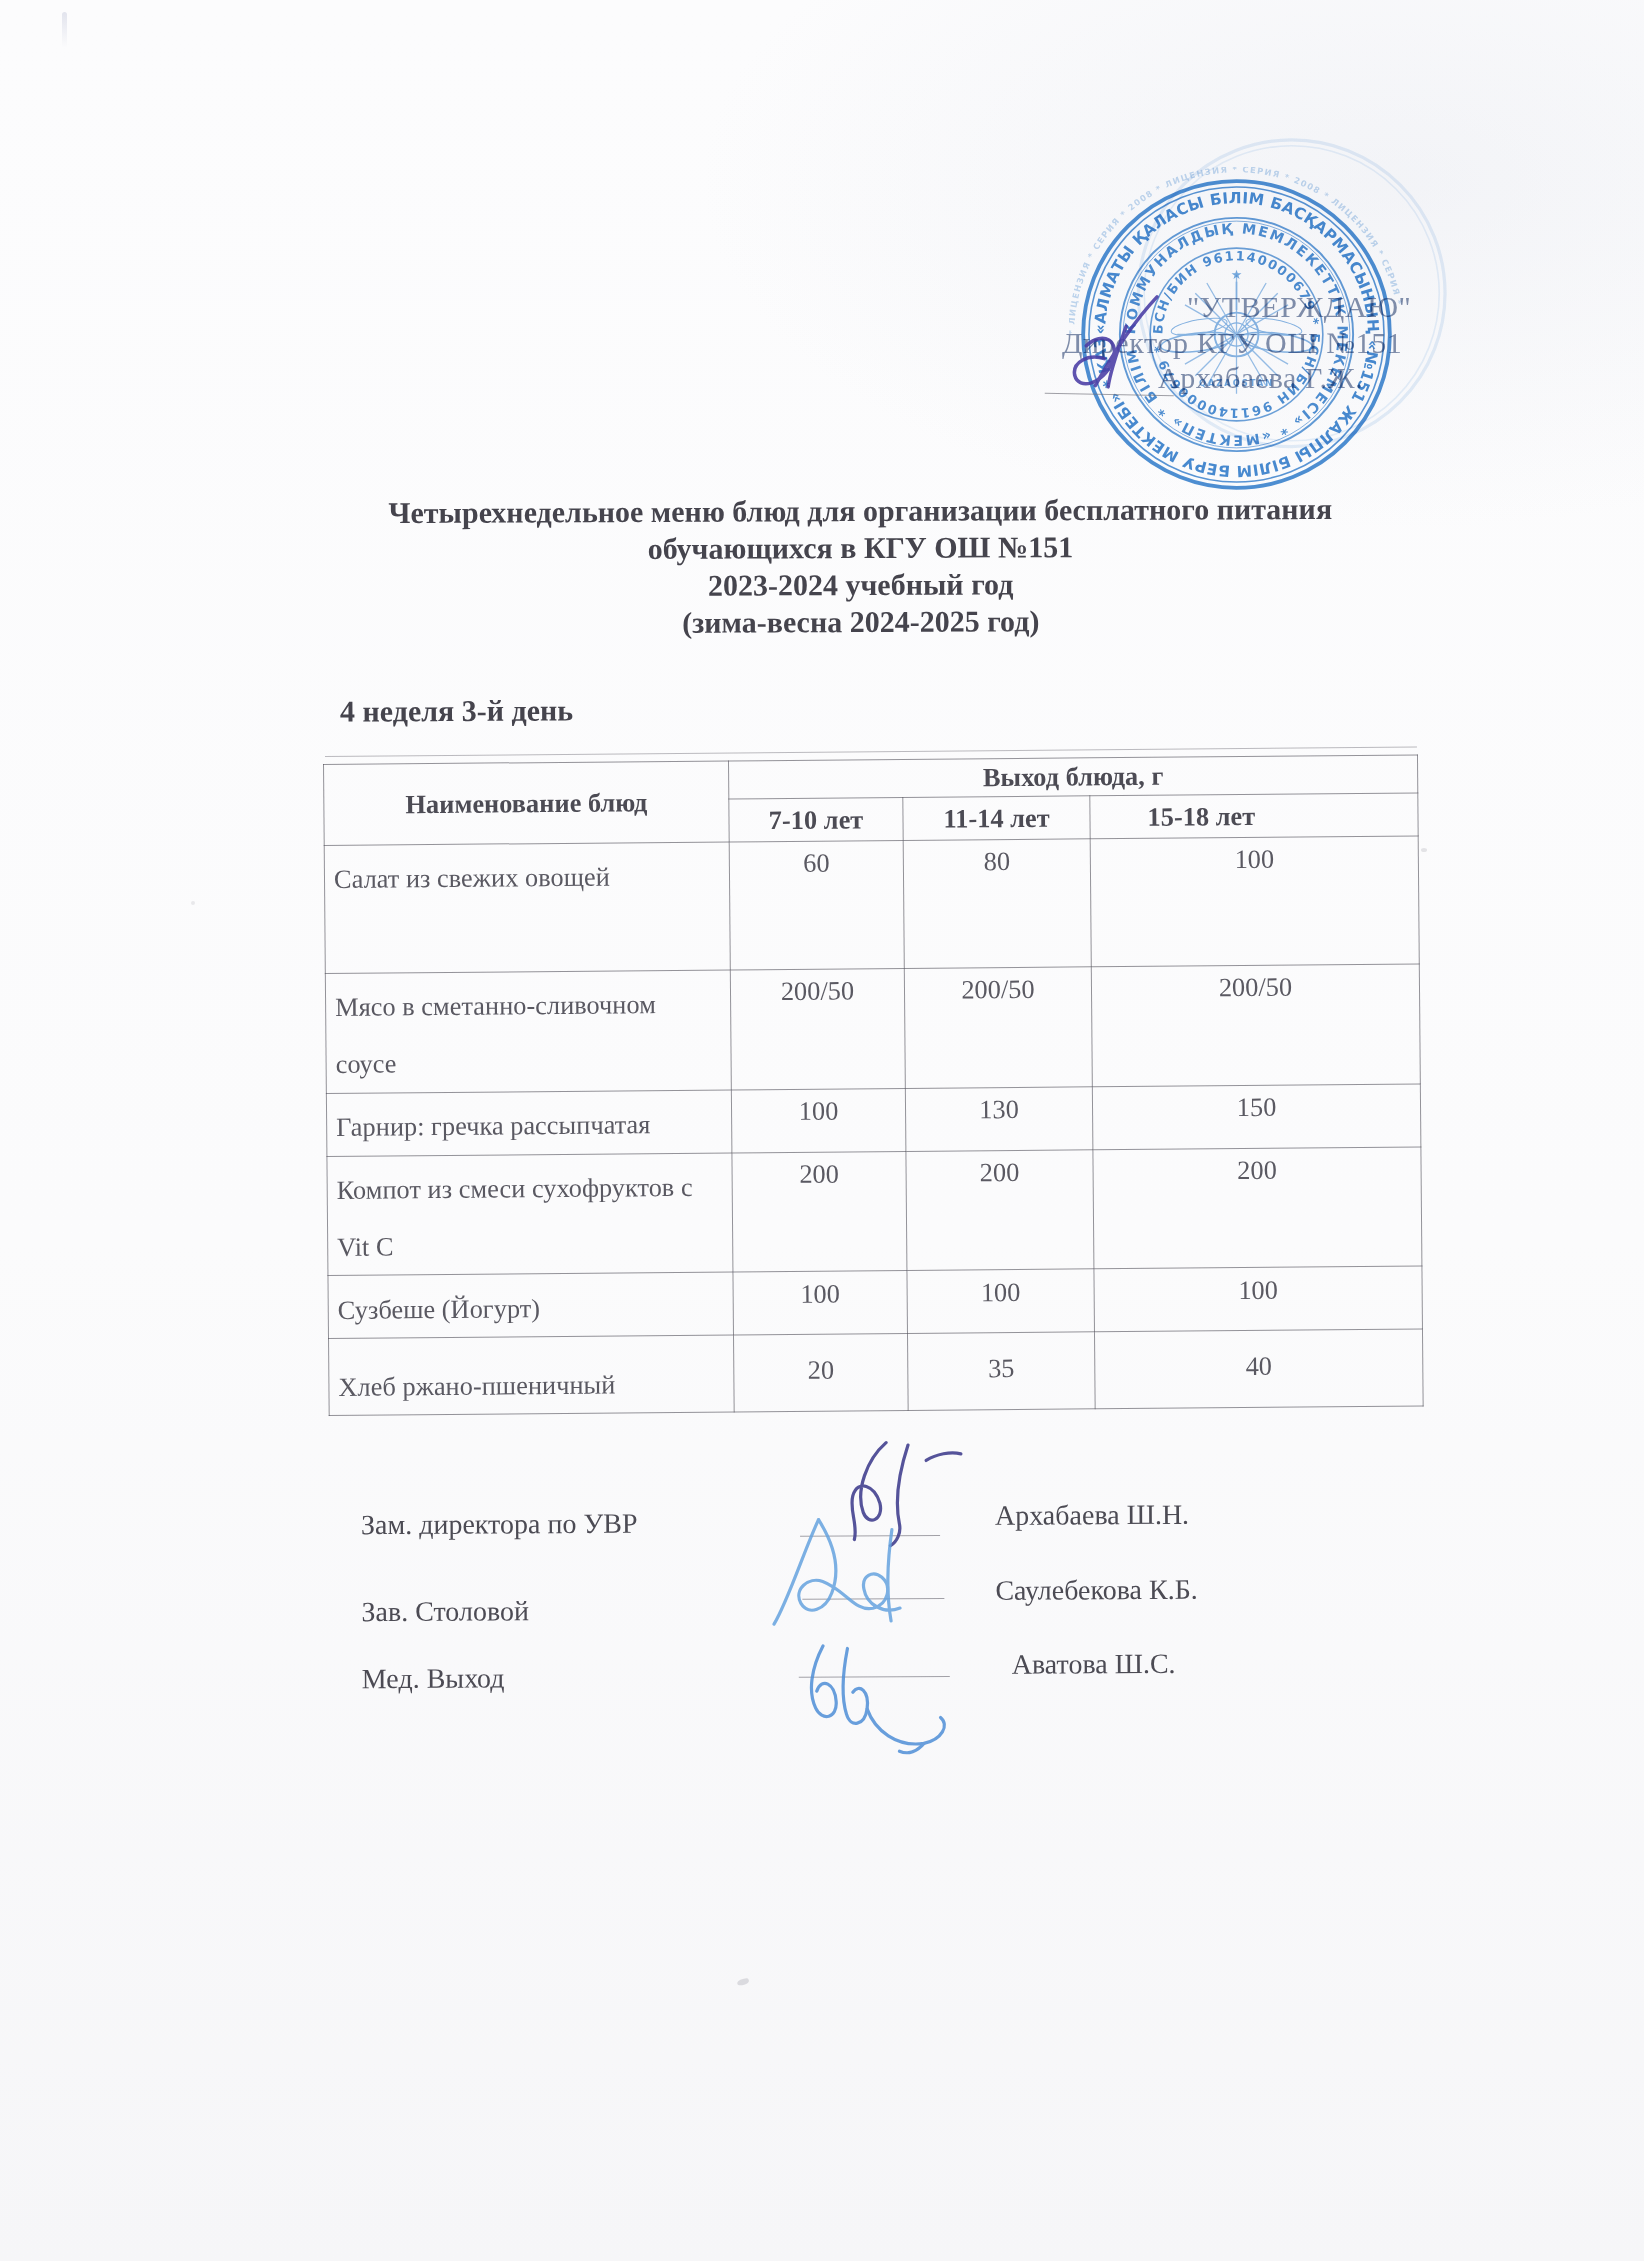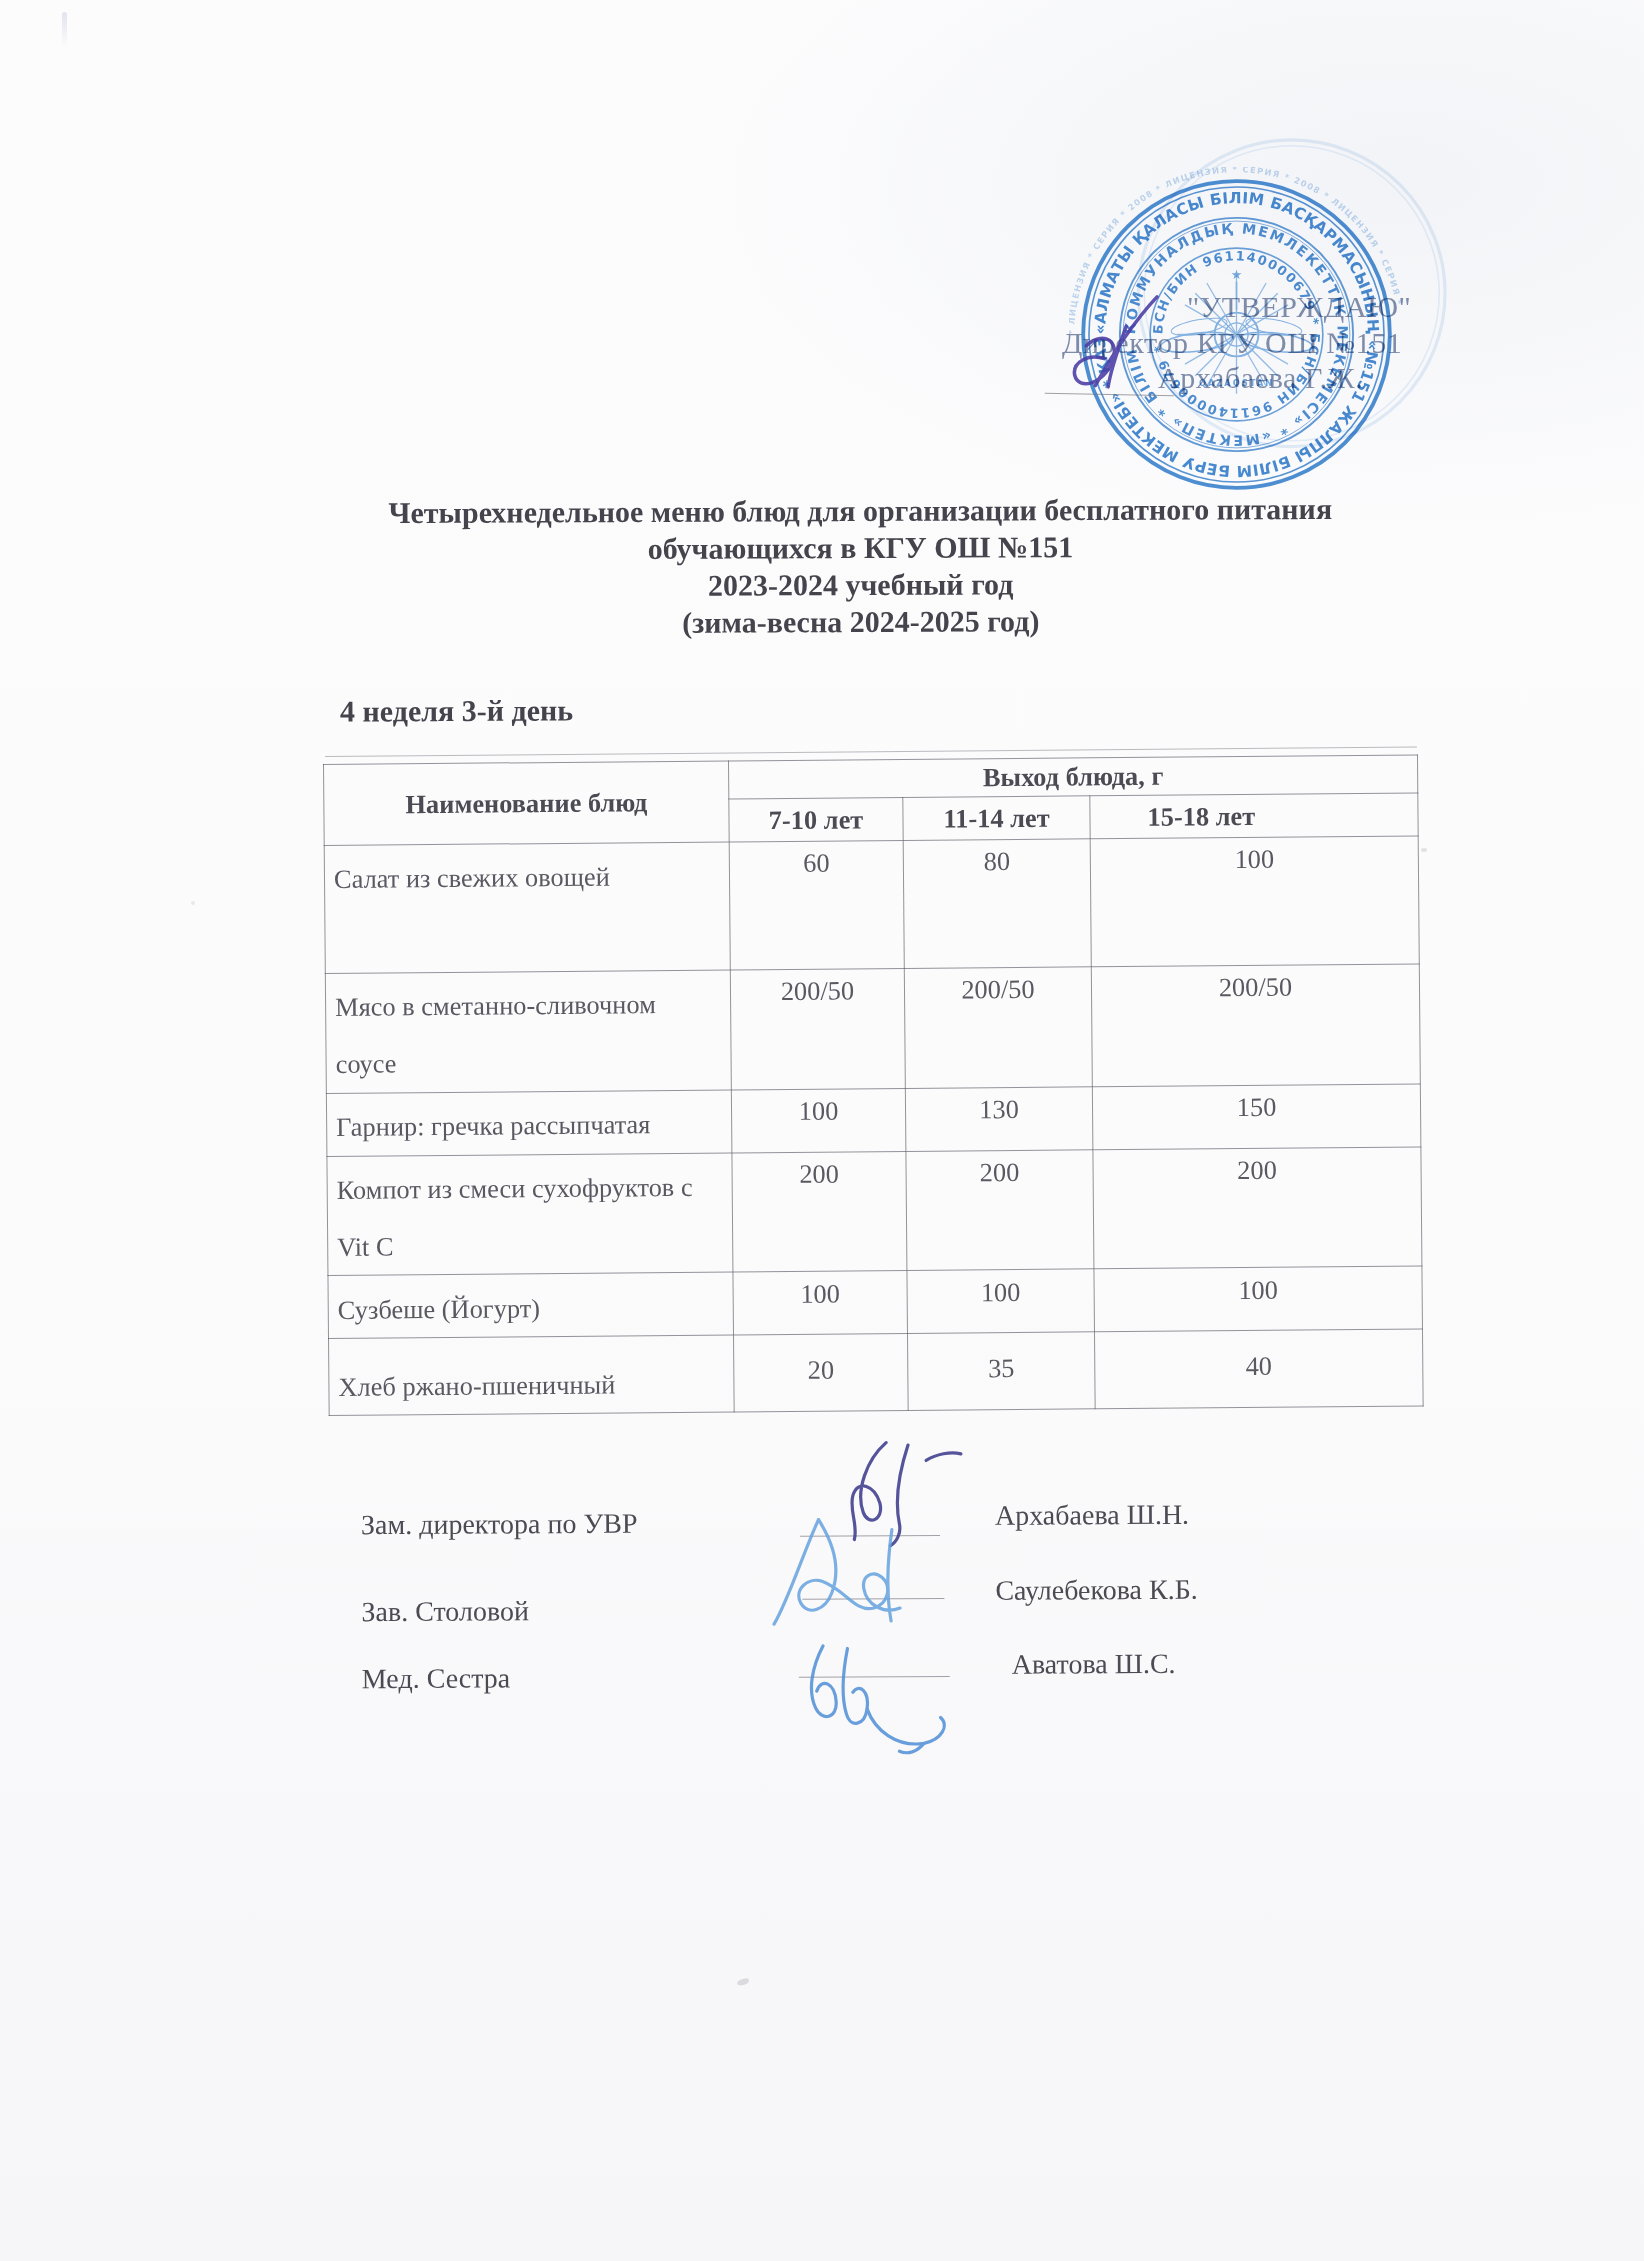--- a/index.html
+++ b/index.html
@@ -223,21 +223,21 @@
     <div class="sig-line" style="left:794px;top:1603px;width:142px;"></div>
     <div class="sig-name" style="top:1580px;">Саулебекова К.Б.</div>
     <svg class="sig-svg" style="left:751px;top:1515px;" width="213" height="119" viewBox="0 0 330 185">
       <g fill="none" stroke="#66a3de" stroke-width="5" stroke-linecap="round" stroke-linejoin="round" opacity="0.85">
         <path d="M22,176 C44,140 70,60 92,14"></path>
         <path d="M92,14 C116,52 126,92 112,128 C102,154 76,164 64,144 C52,122 76,102 98,110 C134,124 148,158 176,152 C200,146 206,118 190,104 C176,92 158,102 162,122 C166,146 192,162 218,152"></path>
         <path d="M206,30 C200,70 196,126 204,172"></path>
       </g>
     </svg>
 
-    <div class="sig-role" style="top:1665px;">Мед. Сестра</div>
+    <div class="sig-role" style="top:1665px;">Мед. Выход</div>
     <div class="sig-line" style="left:790px;top:1681px;width:151px;"></div>
     <div class="sig-name" style="top:1654px;margin-left:16px;">Аватова Ш.С.</div>
     <svg class="sig-svg" style="left:760px;top:1631px;" width="213" height="132" viewBox="0 0 330 205">
       <g fill="none" stroke="#4f8fd6" stroke-width="5" stroke-linecap="round" stroke-linejoin="round" opacity="0.85">
         <path d="M84,30 C66,64 60,100 72,126 C82,148 106,142 104,116 C102,88 82,78 74,100"></path>
         <path d="M122,34 C114,74 112,110 120,136 C126,158 148,154 152,128 C156,100 140,88 130,102"></path>
         <path d="M152,128 C164,162 198,188 240,182 C268,176 280,154 266,142"></path>
         <path d="M240,182 C230,194 216,200 202,194"></path>
       </g>
     </svg>

